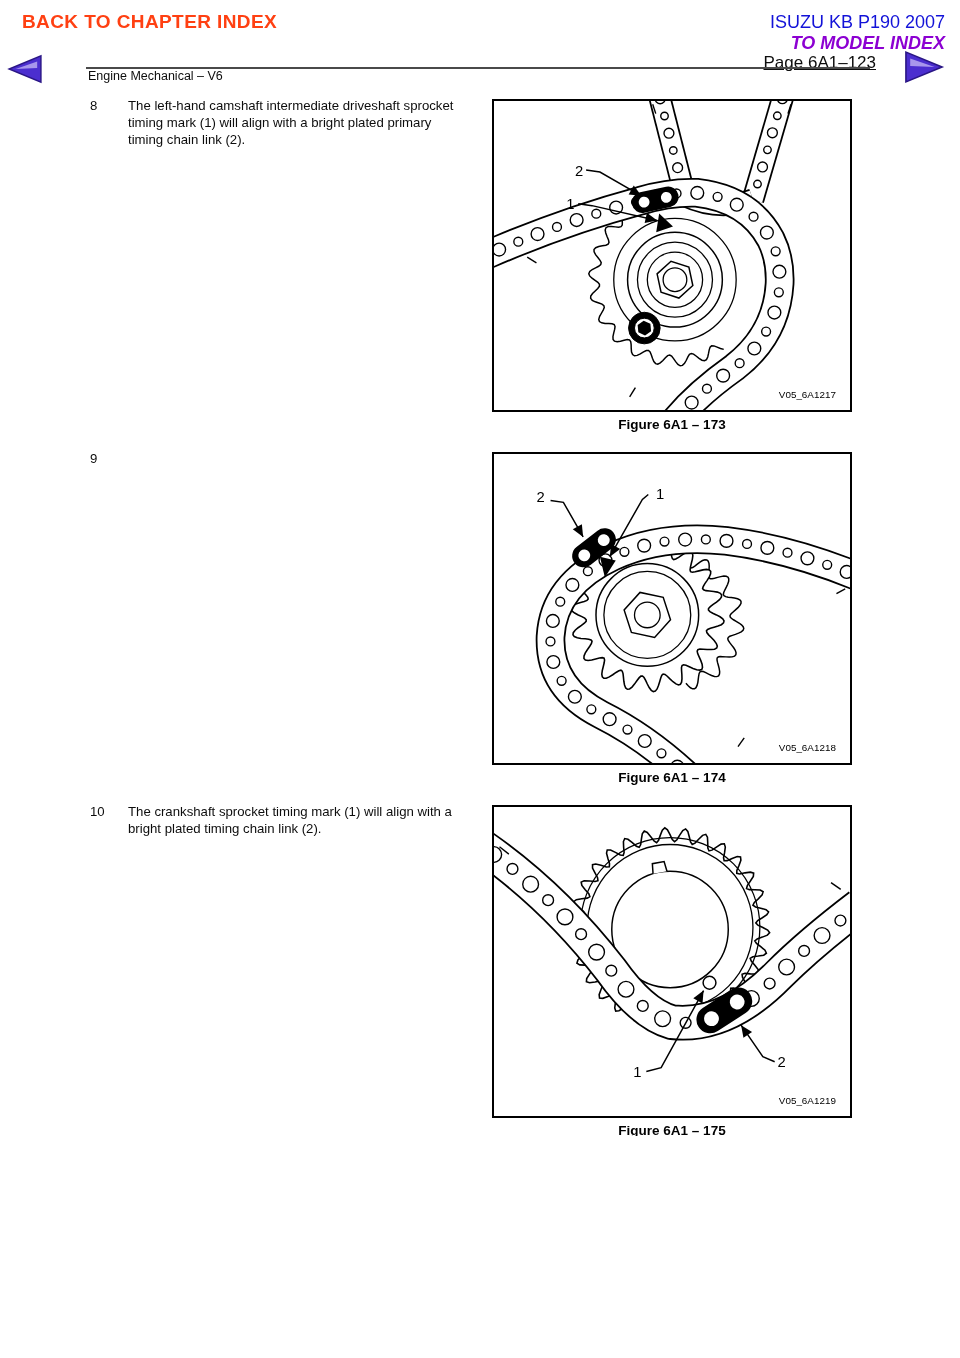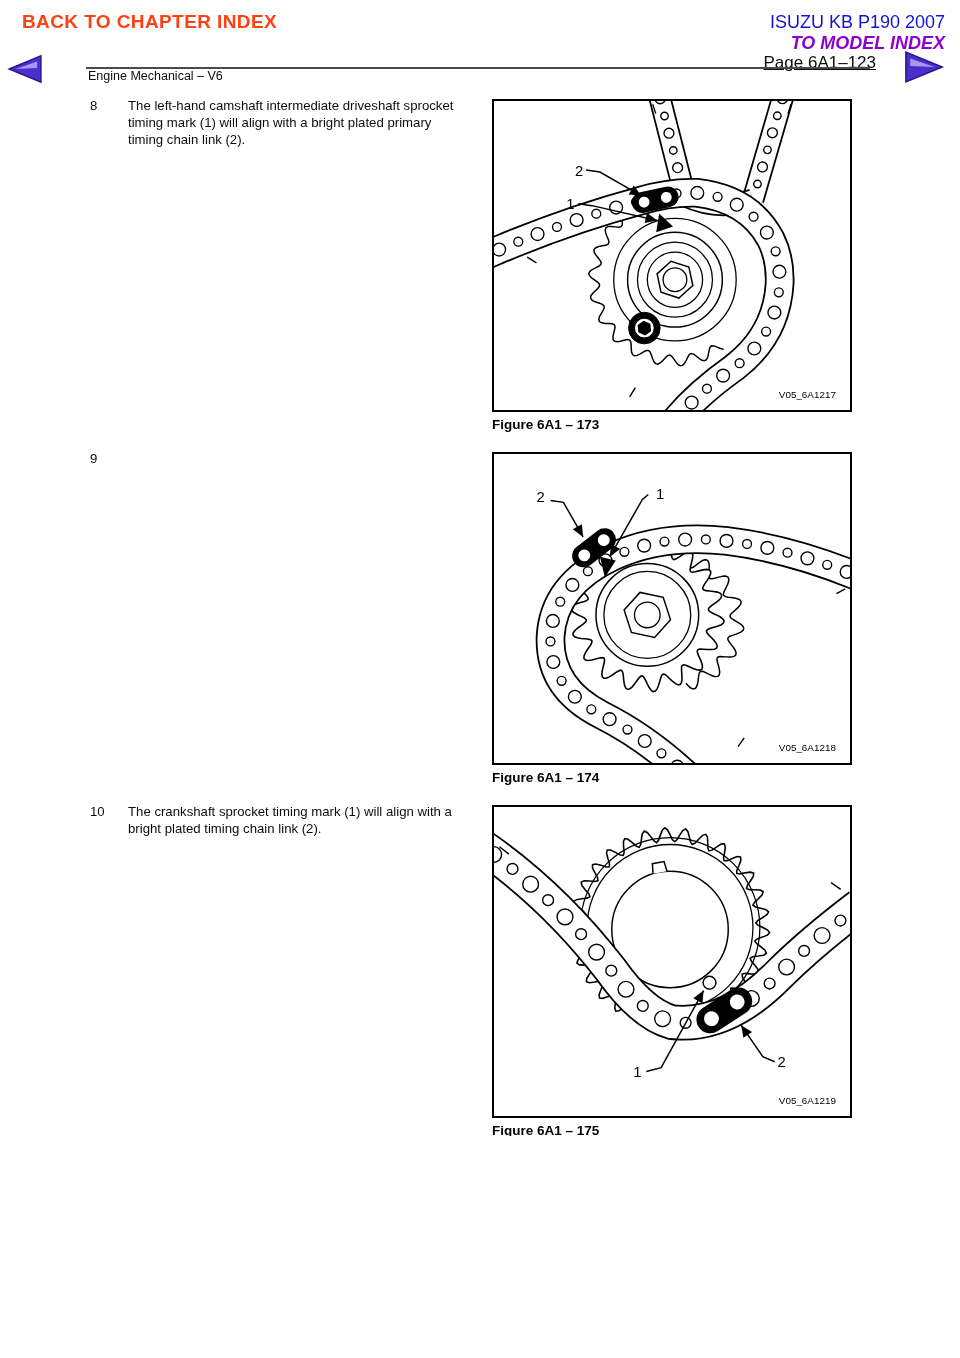--- a/index.html
+++ b/index.html
@@ -20,21 +20,21 @@
 
   
   .step { position:absolute; left:90px; display:flex; font-size:13.2px; line-height:17px; }
   .step .num { width:38px; flex:none; }
   .step .txt { width:332px; }
 
   
   .figbox { position:absolute; left:492px; width:360px; height:313px; box-sizing:border-box;
             border:2px solid #000; background:#fff; }
   .figbox svg { display:block; width:100%; height:100%; overflow:hidden; }
-  .figcap { position:absolute; left:492px; width:360px; 
+  .figcap { position:absolute; left:492px; width:360px; text-align:center;
             font-size:13.5px; font-weight:bold; color:#000; }
   svg text { font-family:"Liberation Sans", sans-serif; fill:#000; }
   .callout { font-size:15px; }
   .vref    { font-size:10px; }
 
   .watermark { position:absolute; right:8px; top:1320px; font-size:28px; color:#A6A6A6; z-index:2; }
   .z-top { z-index:5; }
 </style>
 </head>
 <body>

